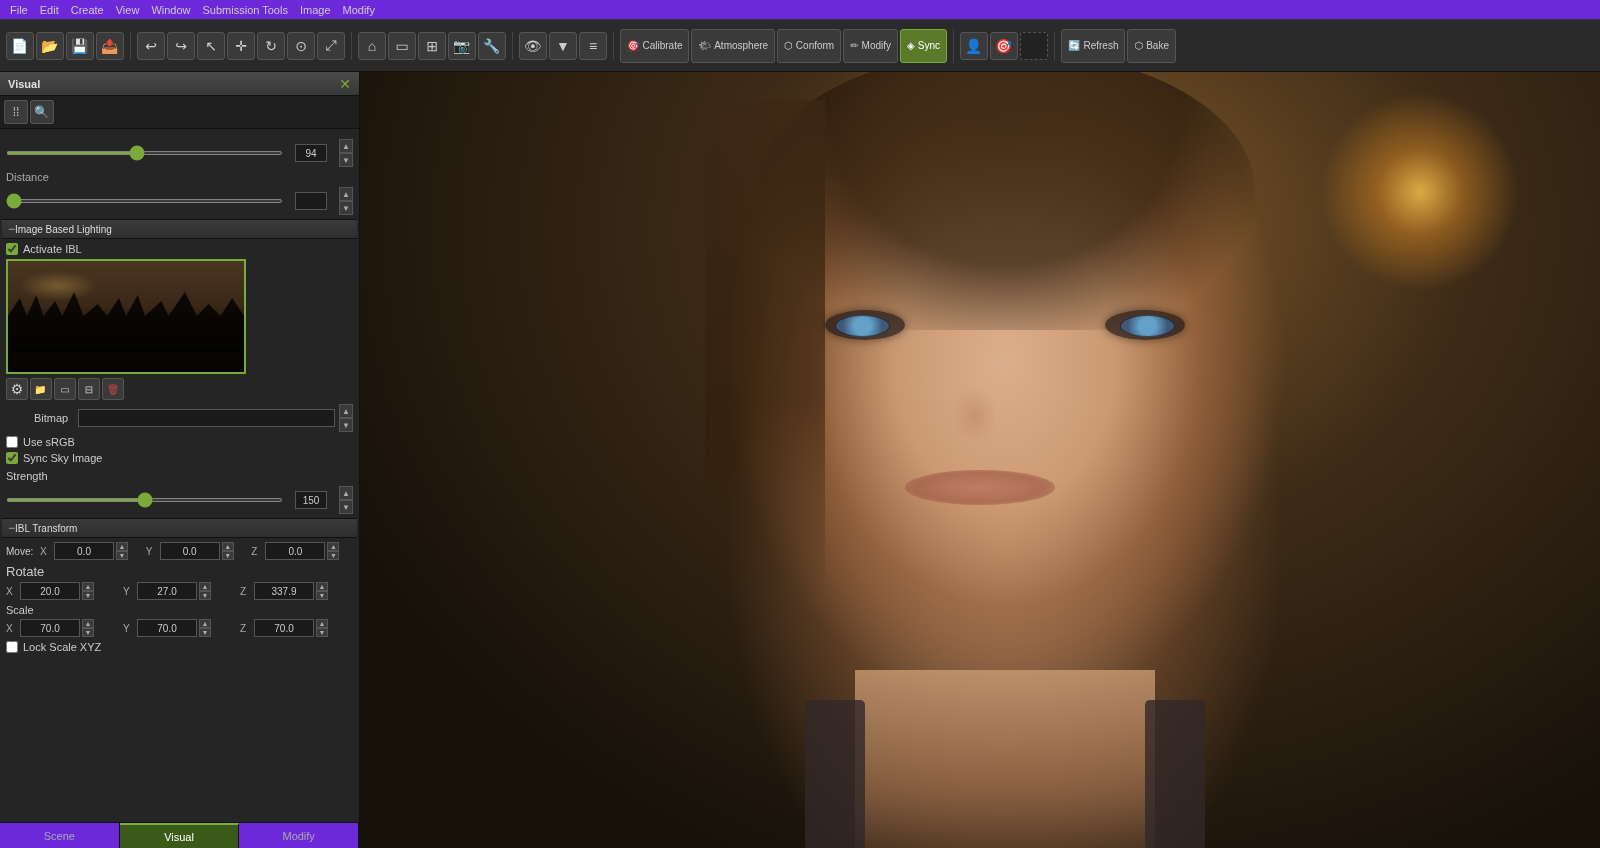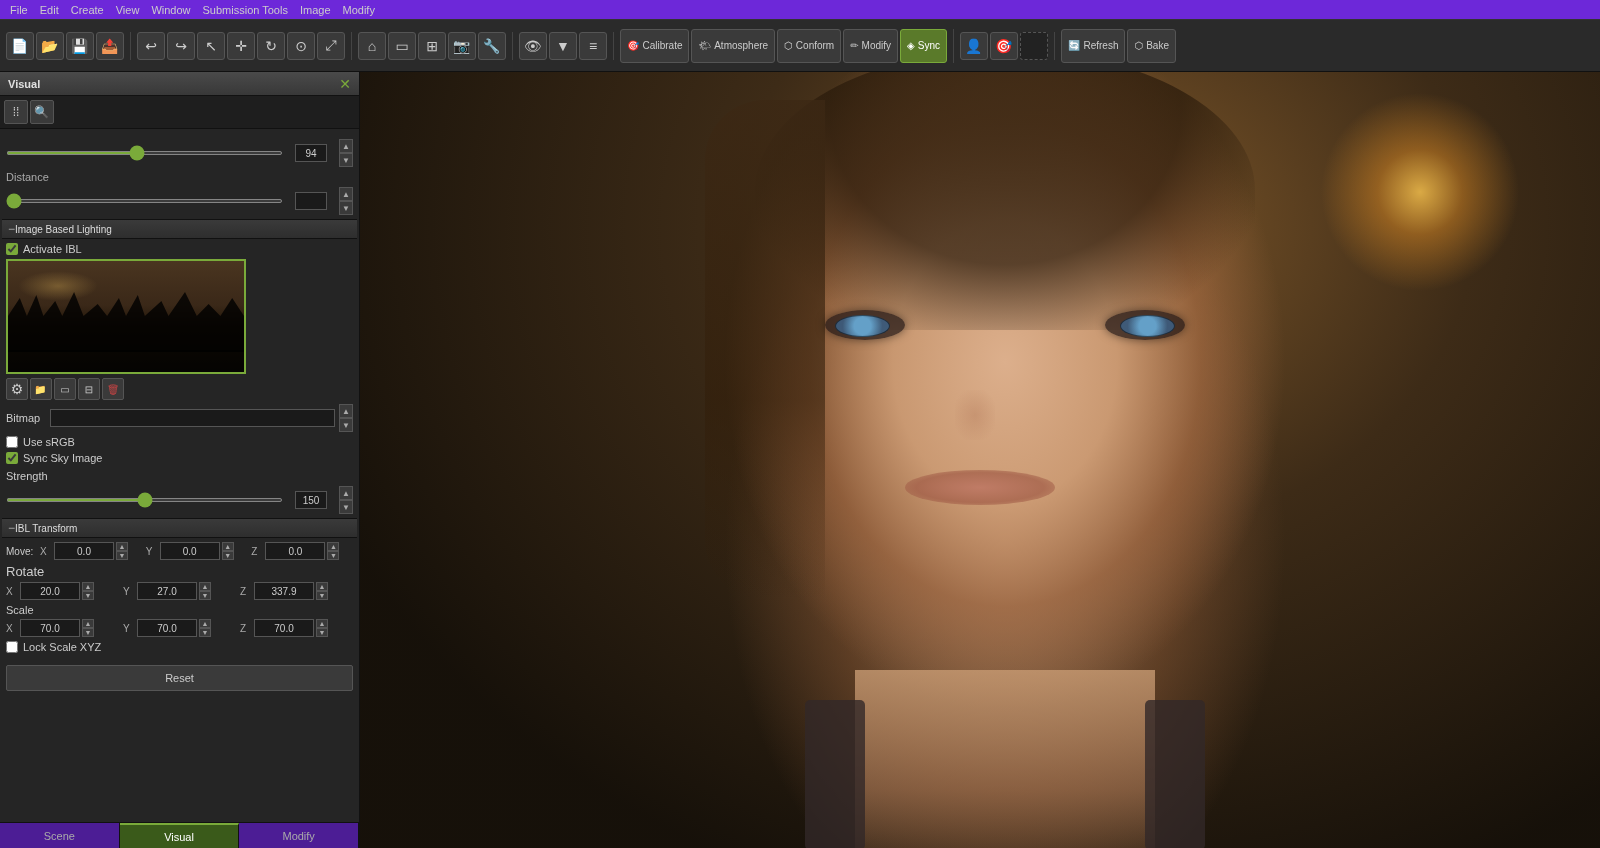--- a/index.html
+++ b/index.html
@@ -54,41 +54,41 @@
     
     .ibl-scene { width: 100%; height: 100%; position: relative; background: linear-gradient(180deg, #4a3520 0%, #3a2818 40%, #201508 60%, #0d0a05 100%); }
     .ibl-trees { position: absolute; bottom: 20px; width: 100%; height: 60px; background: rgba(0,0,0,0.8); clip-path: polygon(0 100%, 0 40%, 5% 10%, 8% 40%, 12% 5%, 15% 40%, 20% 15%, 23% 40%, 28% 0%, 32% 40%, 38% 20%, 42% 40%, 47% 10%, 50% 40%, 55% 5%, 58% 40%, 65% 15%, 68% 40%, 75% 0%, 80% 40%, 85% 20%, 90% 40%, 95% 10%, 100% 40%, 100% 100%); }
     .ibl-ground { position: absolute; bottom: 0; width: 100%; height: 22px; background: rgba(0,0,0,0.6); }
     .ibl-sky-glow { position: absolute; top: 10px; left: 10px; width: 80px; height: 30px; background: radial-gradient(ellipse, rgba(200,160,80,0.4) 0%, transparent 70%); }
 
     
     .bitmap-toolbar { display: flex; align-items: center; gap: 2px; margin: 4px 0; }
     .bitmap-btn { width: 22px; height: 22px; background: #3a3a3a; border: 1px solid #555; border-radius: 2px; cursor: pointer; display: flex; align-items: center; justify-content: center; font-size: 10px; color: #ccc; }
     .bitmap-row { display: flex; align-items: center; gap: 4px; margin: 4px 0; }
-    .bitmap-label { color: #ccc; font-size: 11px; min-width: 40px; }
+    .bitmap-label { color: #ccc; font-size: 11px; min-width: 40px; margin-left: 28px; }
     .bitmap-input { flex: 1; height: 18px; background: #1a1a1a; border: 1px solid #555; color: #ccc; padding: 0 3px; font-size: 10px; }
 
     
     .strength-label { color: #ccc; font-size: 11px; margin: 6px 0 2px; }
 
     
     .xyz-row { display: flex; align-items: center; gap: 4px; margin: 3px 0; }
     .xyz-label { color: #ccc; font-size: 10px; min-width: 30px; }
     .xyz-field { display: flex; align-items: center; gap: 2px; flex: 1; }
     .xyz-axis { color: #aaa; font-size: 10px; min-width: 12px; }
     .xyz-input { width: 60px; height: 18px; background: #1a1a1a; border: 1px solid #555; color: #ccc; padding: 0 3px; font-size: 10px; text-align: center; }
     .xyz-arrows { display: flex; flex-direction: column; }
     .xyz-arrow { width: 12px; height: 9px; background: #3a3a3a; border: 1px solid #555; color: #aaa; font-size: 7px; cursor: pointer; display: flex; align-items: center; justify-content: center; }
 
     
     .reset-btn { width: 100%; height: 26px; background: #3a3a3a; border: 1px solid #555; color: #ccc; font-size: 11px; cursor: pointer; margin: 8px 0; border-radius: 2px; }
 
     
     .bottom-tabs { display: flex; background: #1e1e1e; border-top: 1px solid #111; height: 26px; }
-    .tab-btn { flex: 1; height: 100%; background: #4c1d95; border: none; border-right: 1px solid #111; color: #aaa; font-size: 11px; cursor: pointer; }
+    .tab-btn { flex: 1; height: 100%; background: #6d28d9; border: none; border-right: 1px solid #111; color: #aaa; font-size: 11px; cursor: pointer; }
     .tab-btn.active { background: #3a5a1a; color: #fff; border-top: 2px solid #7aaa3a; }
 
     
     .viewport { flex: 1; background: #2a1f15; position: relative; overflow: hidden; }
     .sun-glow { position: absolute; top: 20px; right: 80px; width: 200px; height: 200px; background: radial-gradient(circle, rgba(255,200,80,0.8) 0%, rgba(255,160,40,0.4) 30%, transparent 70%); border-radius: 50%; }
 
     
     .panel-scroll-area { overflow-y: auto; flex: 1; }
     .panel-scroll-area::-webkit-scrollbar { width: 6px; }
     .panel-scroll-area::-webkit-scrollbar-track { background: #1a1a1a; }
@@ -382,21 +382,20 @@
           </div>
         </div>
 
         
         <div class="check-row">
           <input type="checkbox" id="lockScale" style="">
           <label for="lockScale">Lock Scale XYZ</label>
         </div>
 
         
-        <button class="reset-btn">Reset</button>
       </div>
     </div>
 
     <div class="bottom-tabs">
       <button class="tab-btn">Scene</button>
       <button class="tab-btn active">Visual</button>
       <button class="tab-btn">Modify</button>
     </div>
   </div>
 

